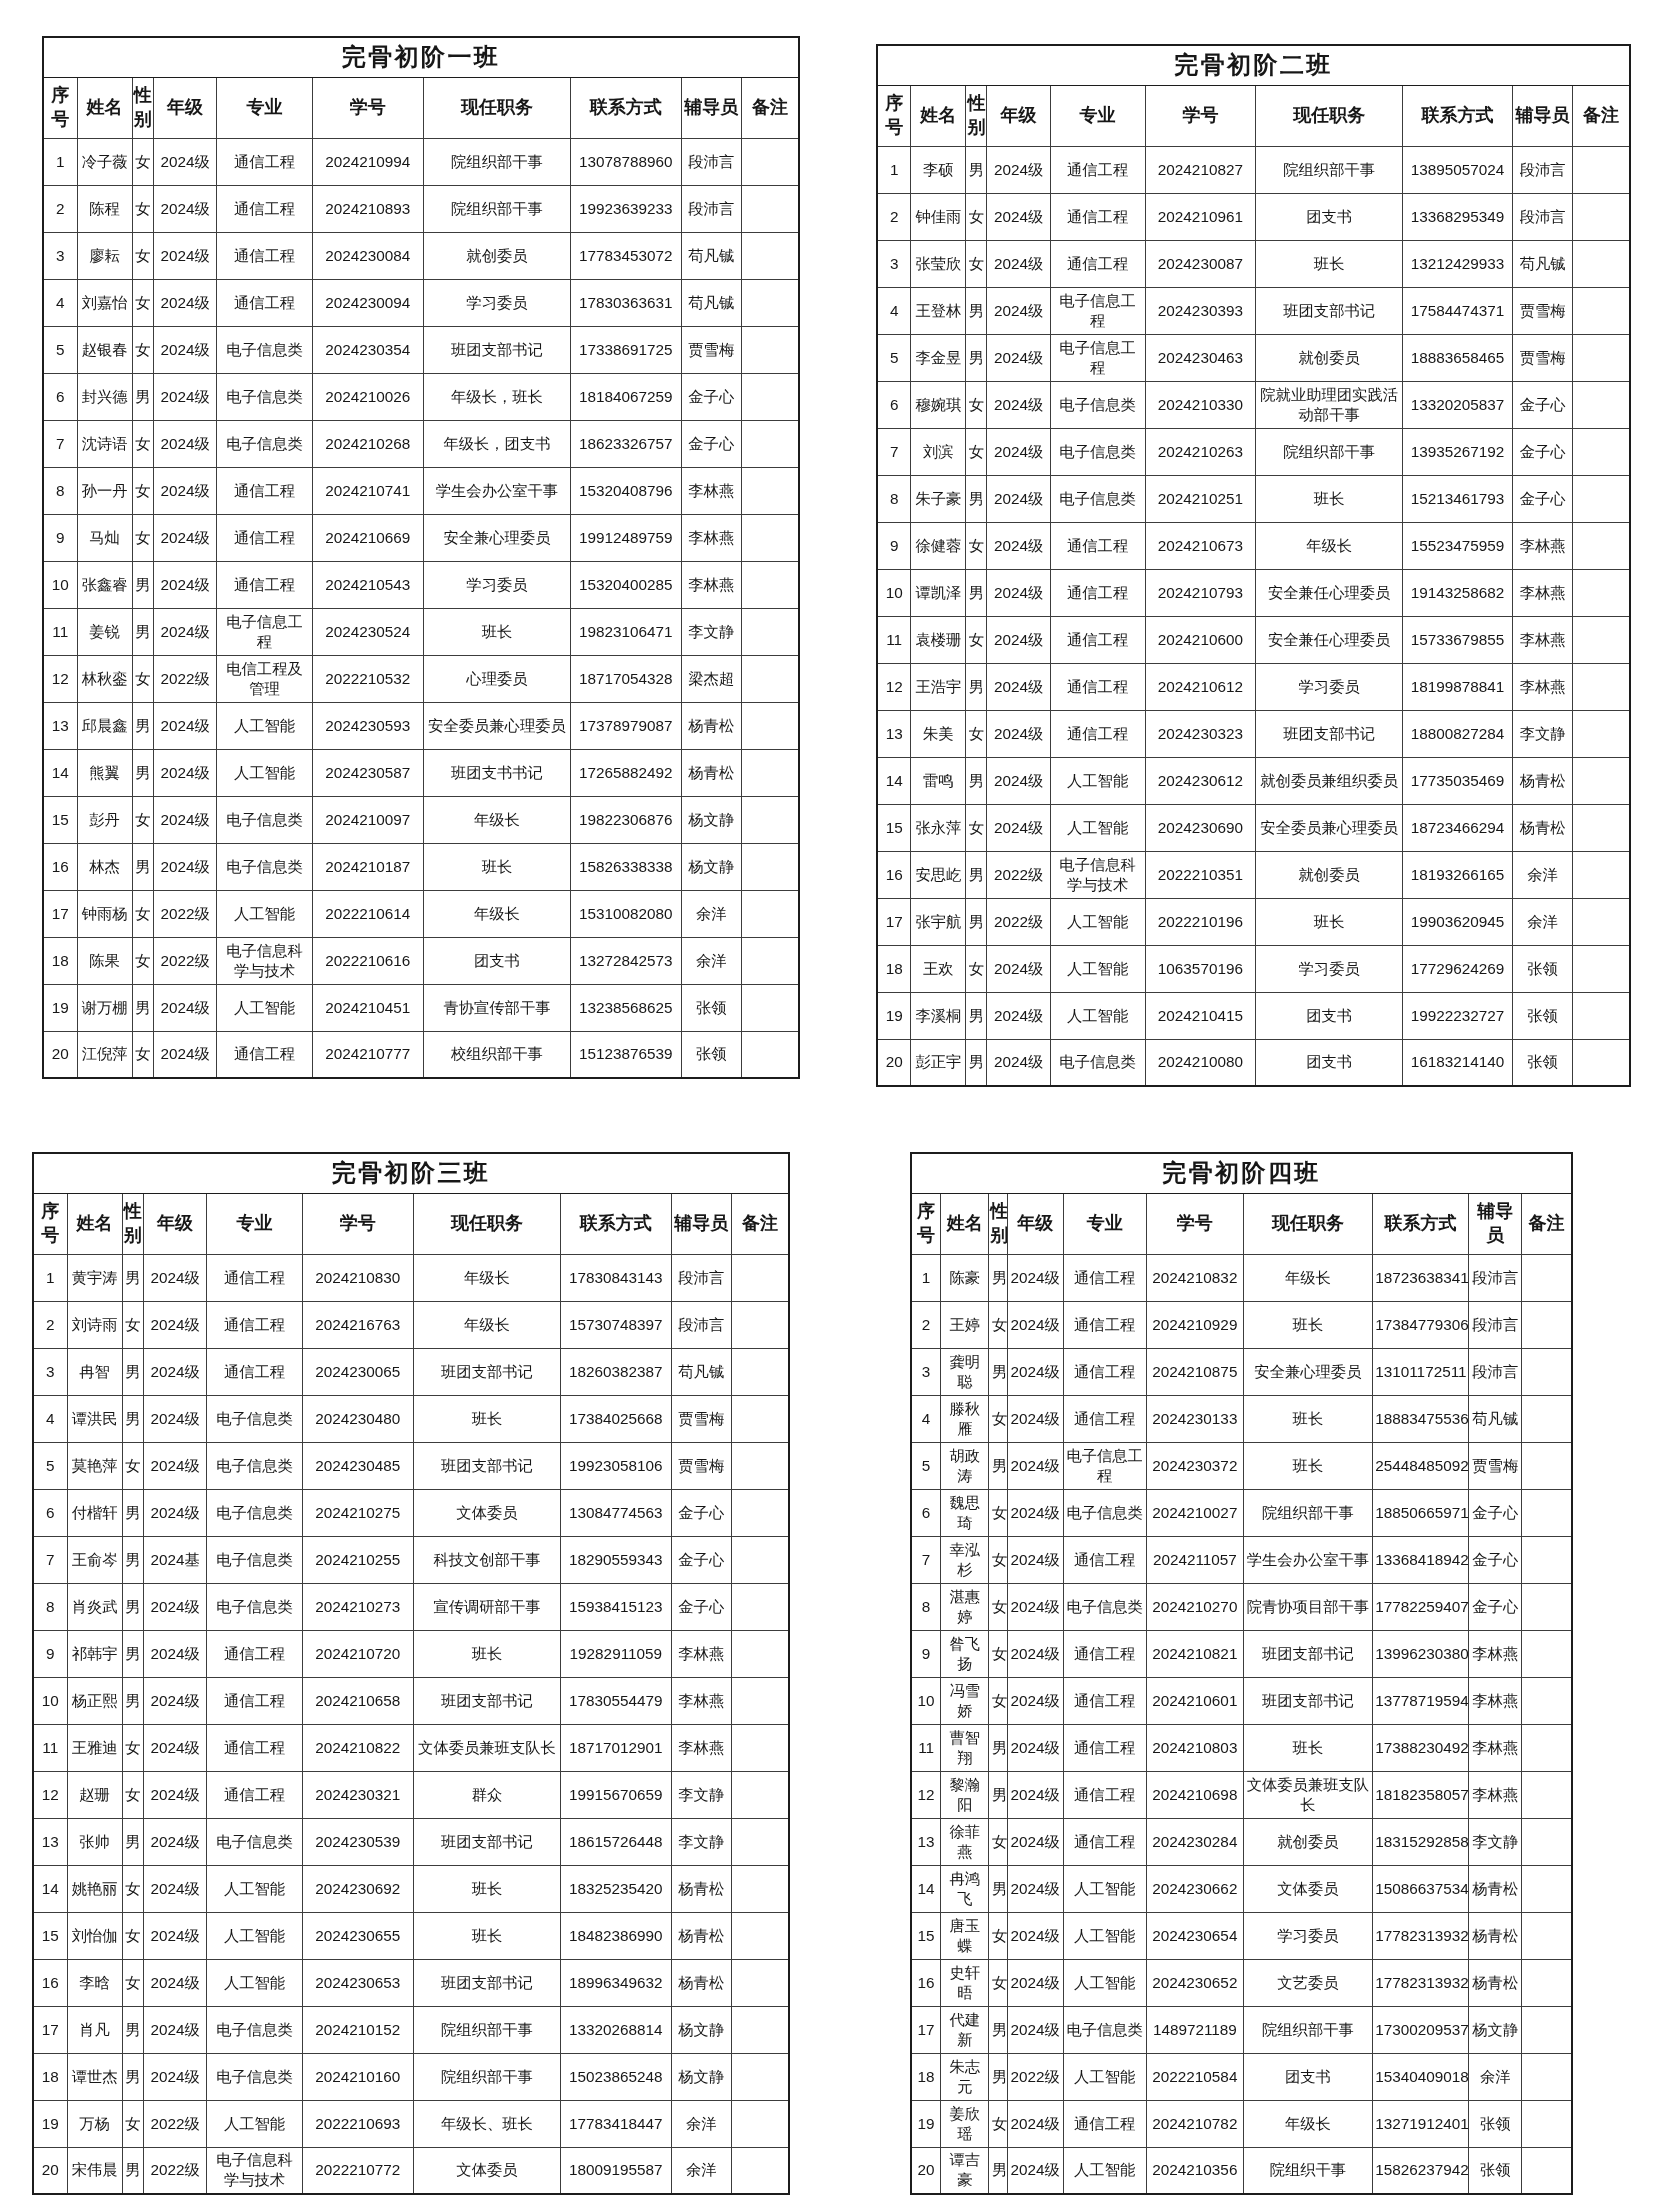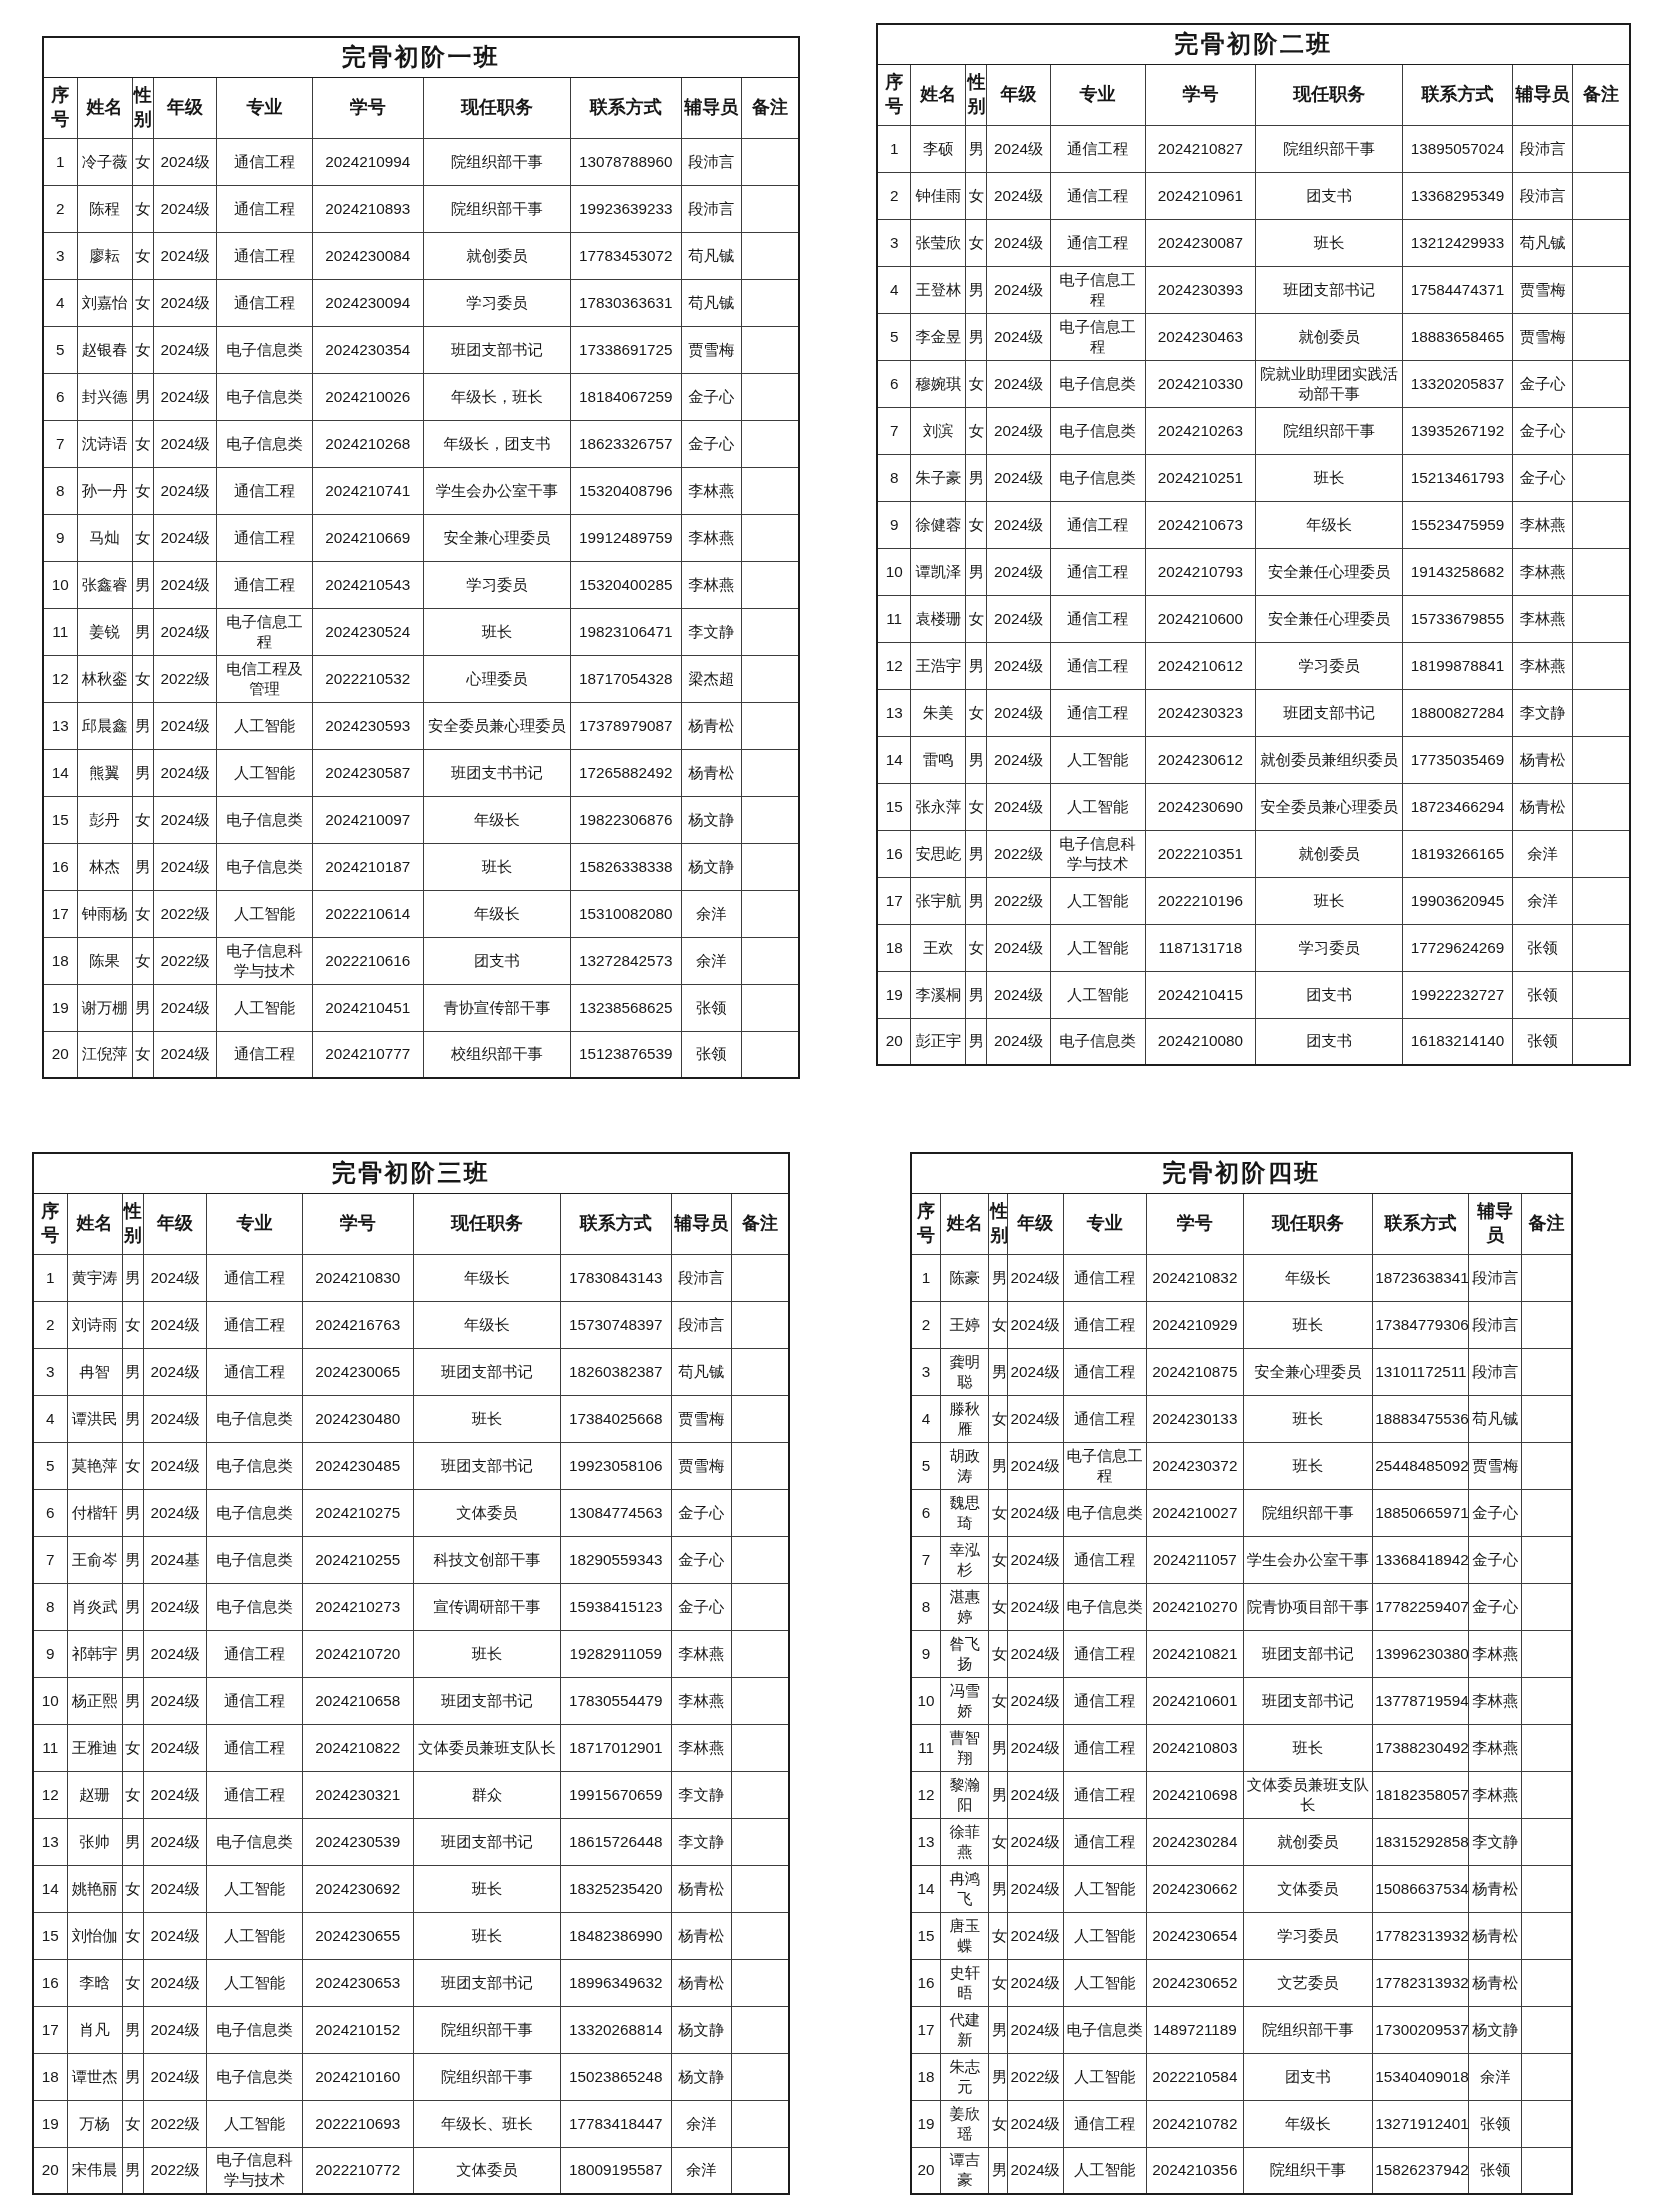--- a/index.html
+++ b/index.html
@@ -6,21 +6,21 @@
   html, body { margin: 0; padding: 0; }
   body {
     width: 1654px; height: 2205px;
     background: #ffffff;
     font-family: "Liberation Sans", "DejaVu Sans", sans-serif;
     color: #1e1e1e;
   }
   .sheet { position: relative; width: 1654px; height: 2205px; background: #fff; }
   .roster { position: absolute; }
   #t0 { left: 42px;   top: 36px;   width: 758px; }
-  #t1 { left: 876px; top: 23px;   width: 755px; }
+  #t1 { left: 876px; top: 44px;   width: 755px; }
   #t2 { left: 32px;   top: 1152px; width: 758px; }
   #t3 { left: 876px; top: 1152px; width: 697px; padding-left: 34px; }
 
   table {
     width: 100%;
     border-collapse: collapse;
     table-layout: fixed;
     border: 2.4px solid #1c1c1c;
   }
   th, td {
@@ -578,21 +578,21 @@
             <td>19903620945</td>
             <td>余洋</td>
             <td></td>
           </tr>
           <tr>
             <td>18</td>
             <td>王欢</td>
             <td>女</td>
             <td>2024级</td>
             <td>人工智能</td>
-            <td>1187131718</td>
+            <td>1063570196</td>
             <td>学习委员</td>
             <td>17729624269</td>
             <td>张领</td>
             <td></td>
           </tr>
           <tr>
             <td>19</td>
             <td>李溪桐</td>
             <td>男</td>
             <td>2024级</td>

